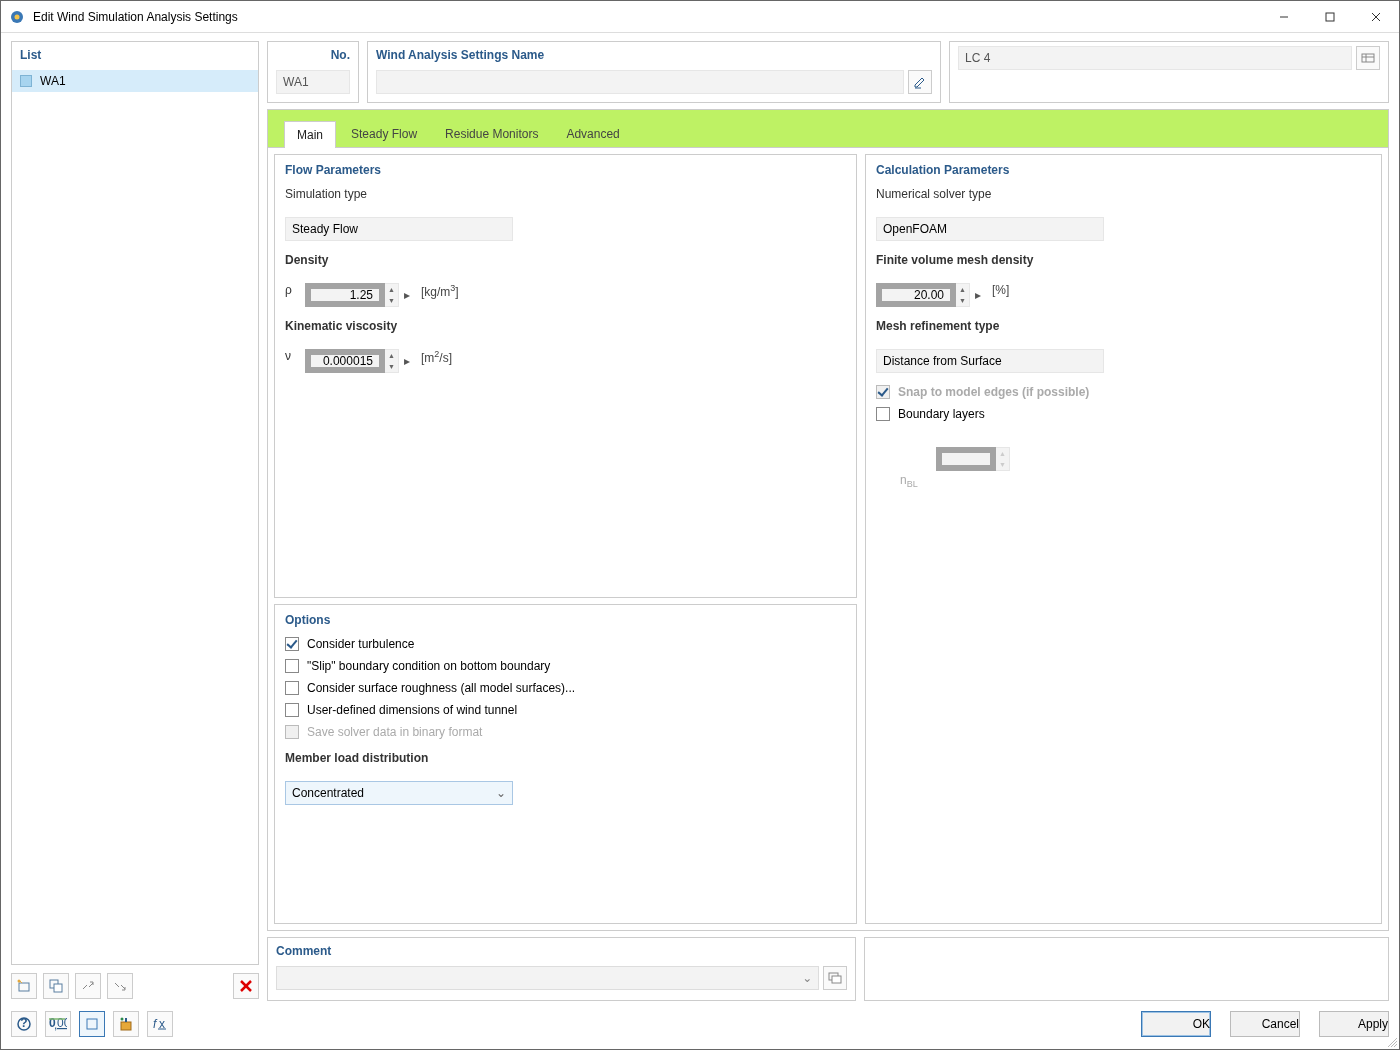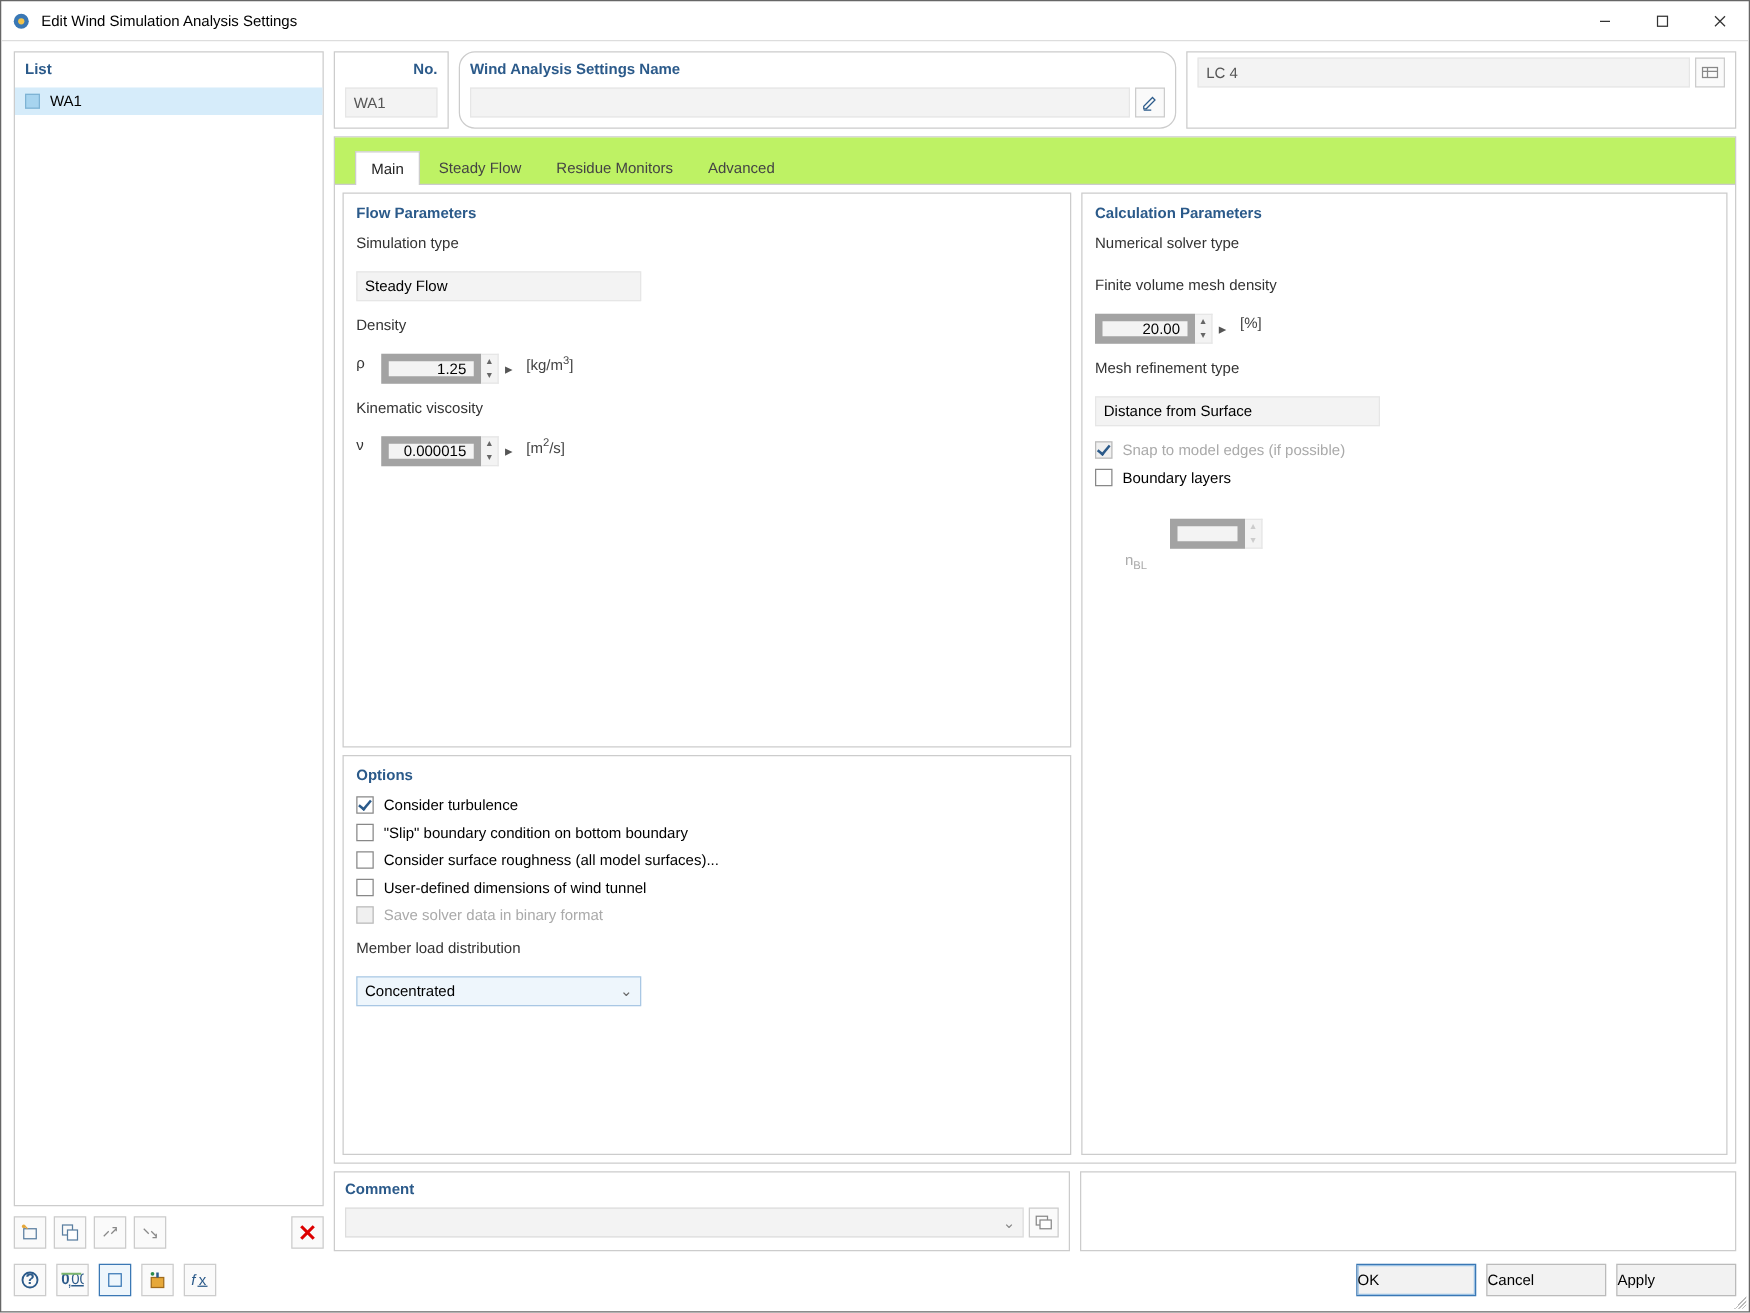--- a/index.html
+++ b/index.html
@@ -70,25 +70,25 @@
 .combo { flex: 1; height: 24px; border: 1px solid #ddd; background: #f3f3f3; display:flex; align-items:center; justify-content:flex-end; padding:0 6px; color:#888; }
 
 
 .left-toolbar { display: flex; gap: 6px; align-items: center; padding: 2px 0; }
 .tbtn { width: 26px; height: 26px; border: 1px solid #ccc; background: #fafafa; display:flex; align-items:center; justify-content:center; }
 
 
 .footer { position: absolute; left: 10px; right: 10px; bottom: 8px; height: 34px; display: flex; align-items: center; }
 .footer .left-icons { display: flex; gap: 8px; }
 .footer .spacer { flex: 1; }
-.footer .btn { width: 96px; height: 26px; border: 1px solid #bbb; background: #f2f2f2; display:flex; align-items:center; justify-content:flex-start; margin-left: 8px; }
+.footer .btn { width: 70px; height: 26px; border: 1px solid #bbb; background: #f2f2f2; display:flex; align-items:center; justify-content:flex-end; margin-left: 19px; }
 .footer .btn.primary { border: 1px solid #3a78b5; box-shadow: inset 0 0 0 1px #9cc2e4; }
 .resize-grip { position:absolute; right:2px; bottom:2px; width:12px; height:12px; background:
   linear-gradient(135deg, transparent 60%, #bbb 60% 65%, transparent 65% 72%, #bbb 72% 77%, transparent 77% 84%, #bbb 84% 89%, transparent 89%); }
-.mt12 { margin-top: 12px; }
+.mt12 { margin-top: 12px; font-weight: bold; }
 .flex1 { flex: 1; }
 .bordered { border:1px solid #ccc; }
 </style>
 </head>
 <body>
 
 <div class="titlebar">
   <span class="app-icon">
     <svg viewBox="0 0 16 16">
         <circle cx="8" cy="8" r="6" fill="#3a78b5"></circle>
@@ -164,21 +164,21 @@
 
   <div class="right-area">
 
     <div class="head-row">
       <div class="small-panel" style="width:92px;text-align:right;">
         <div class="lbl">No.</div>
         <div class="ro-field">
             <span>WA1</span>
           </div>
       </div>
-      <div class="small-panel" style="flex:1;border-radius:13px;">
+      <div class="small-panel" style="flex:1;">
         <div class="lbl">Wind Analysis Settings Name</div>
         <div class="wfield-wrap">
           <div class="ro-field flex1">
               <span></span>
             </div>
           <div class="icon-btn">
               <svg width="14" height="14" viewBox="0 0 14 14">
                 <path d="M2 12 L4 12 L11 5 L9 3 L2 10 Z" fill="none" stroke="#2b5a8a"></path>
                 <line x1="2" y1="13" x2="8" y2="13" stroke="#2b5a8a"></line>
               </svg>
@@ -292,20 +292,25 @@
               </div>
             </div>
           </div>
         </div>
 
         <div class="col colB">
           <div class="group bordered flex1">
             <div class="group-title">Calculation Parameters</div>
             <div class="form-row">
                 <span class="form-label">Numerical solver type</span>
+              </div>
+            <div class="form-row">
+                <div class="ro-select">
+                  <span>OpenFOAM</span>
+                </div>
               </div>
 
             <div class="form-row mt12">
                 <span class="form-label">Finite volume mesh density</span>
               </div>
             <div class="form-row">
               <div class="numbox">
                 <div class="val">
                     <span>20.00</span>
                   </div>

